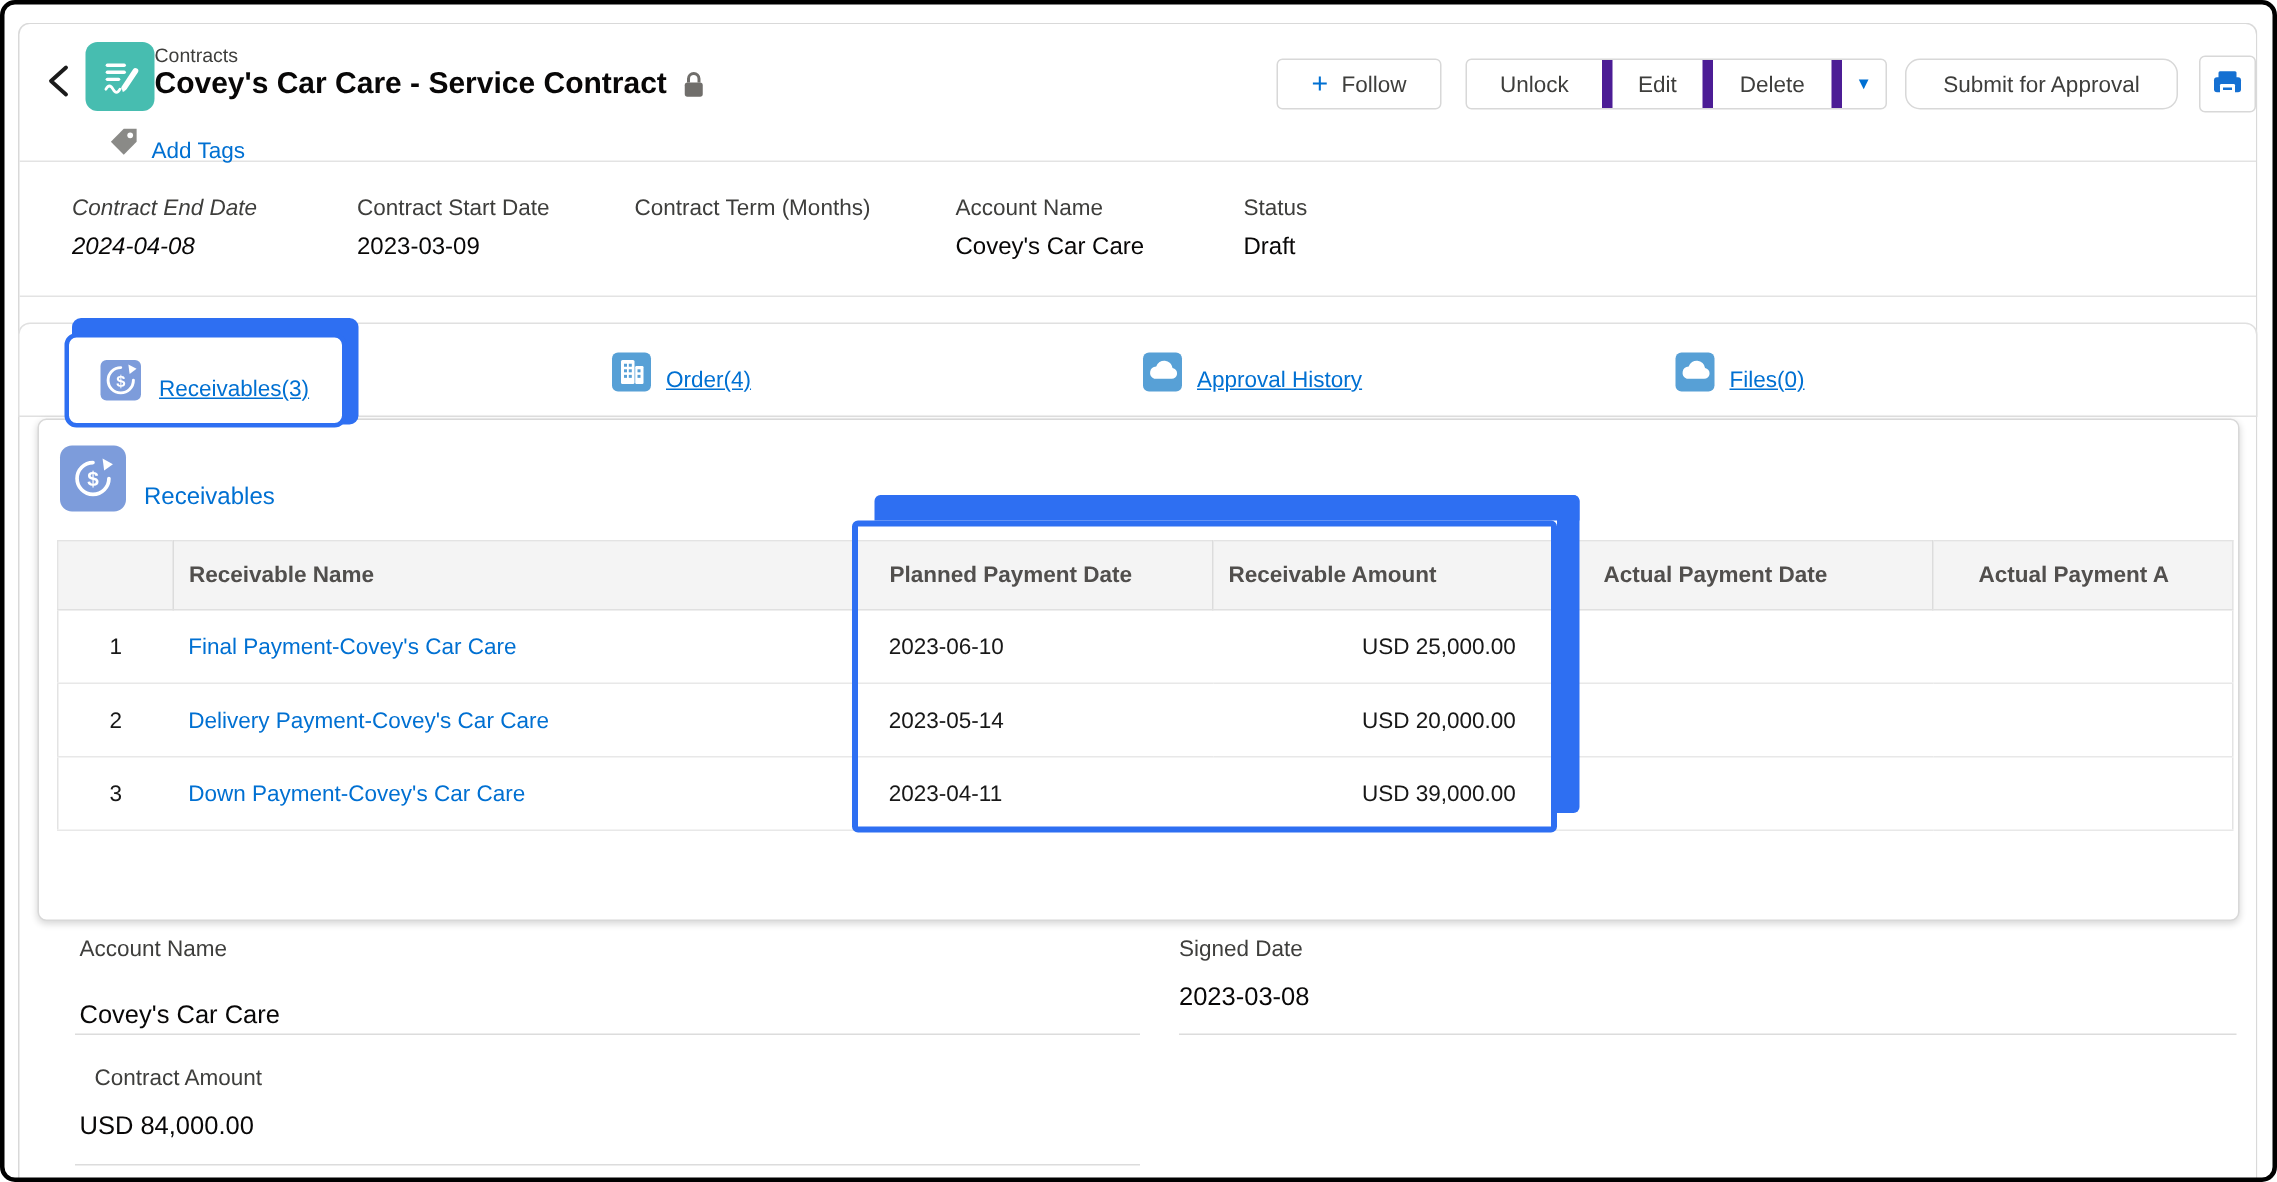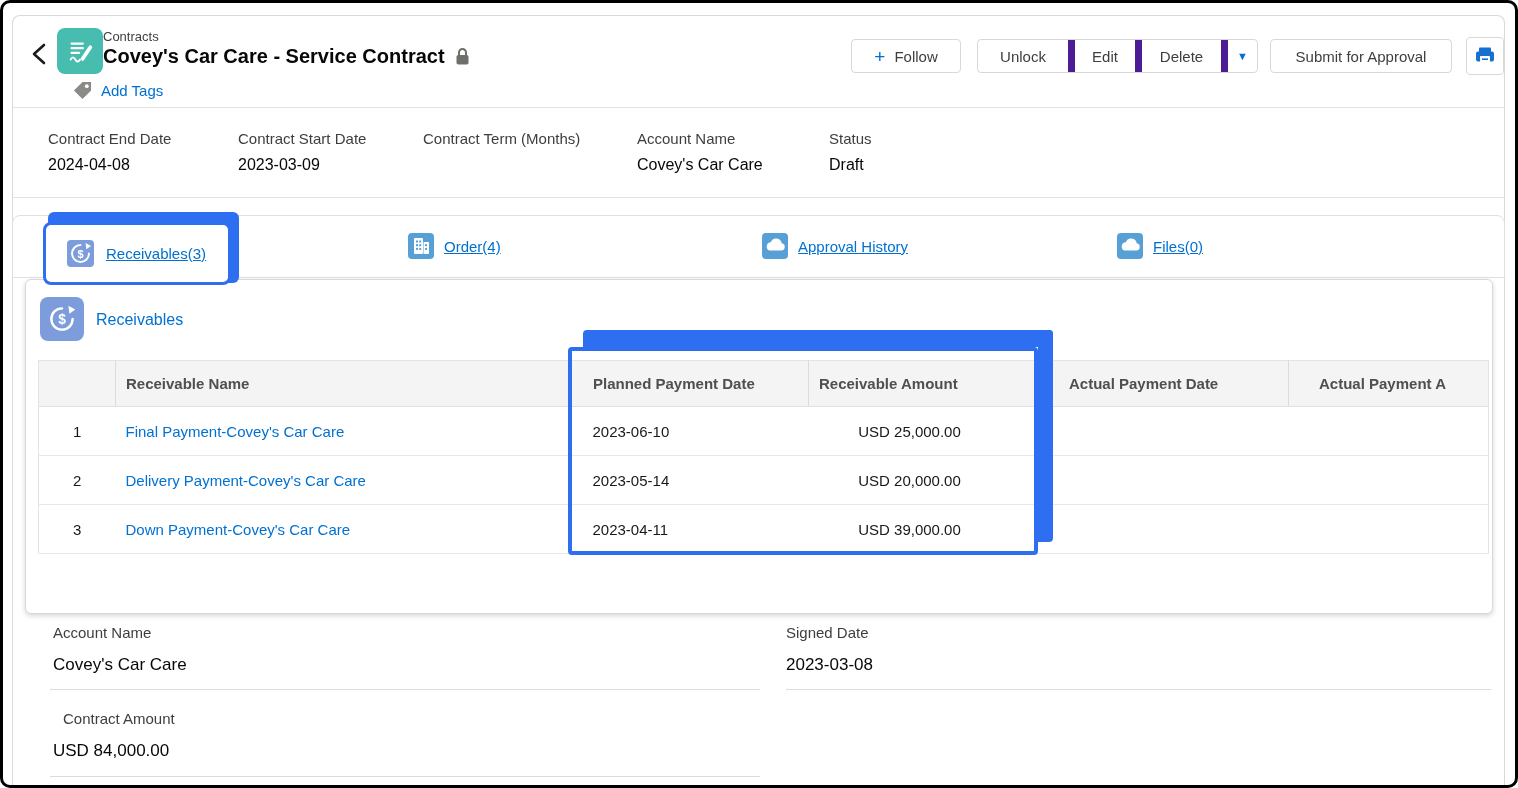--- a/index.html
+++ b/index.html
@@ -13,33 +13,33 @@
   .hline { height:1px; background:#e3e3e3; z-index:1; }
 
   
   .crumb { left:103px; top:29px; font-size:13px; color:#3e3e3c; z-index:2; }
   .title-row { left:103px; top:45px; display:flex; align-items:center; gap:10px; z-index:2; }
   .title { font-size:20px; font-weight:700; color:#080707; }
   .teal-icon { left:57px; top:28px; width:46px; height:46px; border-radius:8px; background:#47bdb0;
                display:flex; align-items:center; justify-content:center; z-index:2; }
   .back { left:30px; top:42px; width:20px; height:24px; z-index:2; cursor:pointer; }
   .tagrow { left:72px; top:80px; display:flex; align-items:center; gap:8px; z-index:2; }
-  .link { color:#0070d2; text-decoration:none; cursor:pointer; }
+  .link { color:#0070d2; text-decoration:none; cursor:pointer;margin-top:12px; }
   .addtags { font-size:15px; }
 
   .btn { position:absolute; top:39px; height:34px; background:#fff; border:1px solid #d8d8d8; border-radius:4px;
          display:flex; align-items:center; justify-content:center; font-size:15px; color:#3e3e3c; cursor:pointer; z-index:2; }
   .btn-follow { left:851px; width:110px; gap:9px; }
   .plus { color:#0070d2; font-size:19px; font-weight:400; line-height:1; }
   .btn-group { position:absolute; left:977px; top:39px; height:34px; display:flex; background:#fff;
                border:1px solid #d8d8d8; border-radius:4px; z-index:2; }
   .seg { display:flex; align-items:center; justify-content:center; font-size:15px; color:#3e3e3c; cursor:pointer; }
   .seg + .seg { border-left:7px solid #4c1d95; }
   .caret { color:#0070d2; font-size:11px; }
-  .btn-submit { left:1270px; width:182px; }
+  .btn-submit { left:1270px; width:182px;border-radius:10px; }
   .btn-print { left:1466px; top:37px; width:38px; height:38px; }
 
   
   .dfield { top:130px; z-index:2; }
   .dlabel { font-size:15px; color:#3e3e3c; margin-bottom:9px; }
   .dvalue { font-size:16px; color:#080707; }
   .dvalue.link { font-size:16px; }
 
   
   .tabcard { left:12px; top:215px; width:1493px; height:63px; background:#fff;
@@ -66,21 +66,21 @@
   table.rl { position:absolute; left:38px; top:360px; width:1450px; border-collapse:collapse; table-layout:fixed;
              z-index:5; background:#fff; border:1px solid #e3e3e3; }
   table.rl th { height:46px; background:#f4f4f4; font-size:15px; font-weight:700; color:#514f4d;
                 text-align:left; border-bottom:1px solid #e0e0e0; border-right:1px solid #dcdcdc; }
   table.rl th:last-child { border-right:none; }
   table.rl td { height:49px; font-size:15px; color:#181818; border-bottom:1px solid #e8e8e8; background:#fff; }
   .c-num  { text-align:center; }
   .c-name { padding-left:10px; }
   .c-plan { padding-left:24px; }
   th.c-amt { padding-left:10px; }
-  td.c-amt { text-align:center; padding-right:28px; }
+  td.c-amt { text-align:right; padding-right:28px; }
   .c-adate { padding-left:30px; }
   .c-aamt  { padding-left:30px; }
   td.c-name a { font-size:15px; }
 
   .viewall { left:25px; top:572px; width:1468px; text-align:center; font-size:16px; z-index:5; }
 
   
   .rfield-label { font-size:15px; color:#3e3e3c; z-index:1; }
   .rfield-value { font-size:17px; color:#080707; z-index:1; }
   .rdiv { height:1px; background:#dcdcdc; z-index:1; }
@@ -153,21 +153,21 @@
         <rect x="5" y="2.5" width="12" height="5" rx="1" fill="#1570d2"></rect>
         <rect x="2" y="6.5" width="18" height="10" rx="2" fill="#1570d2"></rect>
         <rect x="6" y="11" width="10" height="6.5" rx="0.8" fill="#fff"></rect>
         <line x1="8" y1="14.2" x2="14" y2="14.2" stroke="#1570d2" stroke-width="1.6"></line>
       </svg>
     </span>
   </div>
 
   <div class="abs hline" style="left:13px; top:107px; width:1491px;"></div>
 
-  <div class="abs dfield" style="left:48px;">
+  <div class="abs dfield" style="left:48px;font-style:italic;">
     <div class="dlabel">Contract End Date</div>
     <div class="dvalue">2024-04-08</div>
   </div>
   <div class="abs dfield" style="left:238px;">
     <div class="dlabel">Contract Start Date</div>
     <div class="dvalue">2023-03-09</div>
   </div>
   <div class="abs dfield" style="left:423px;">
     <div class="dlabel">Contract Term (Months)</div>
     <div class="dvalue"></div>

